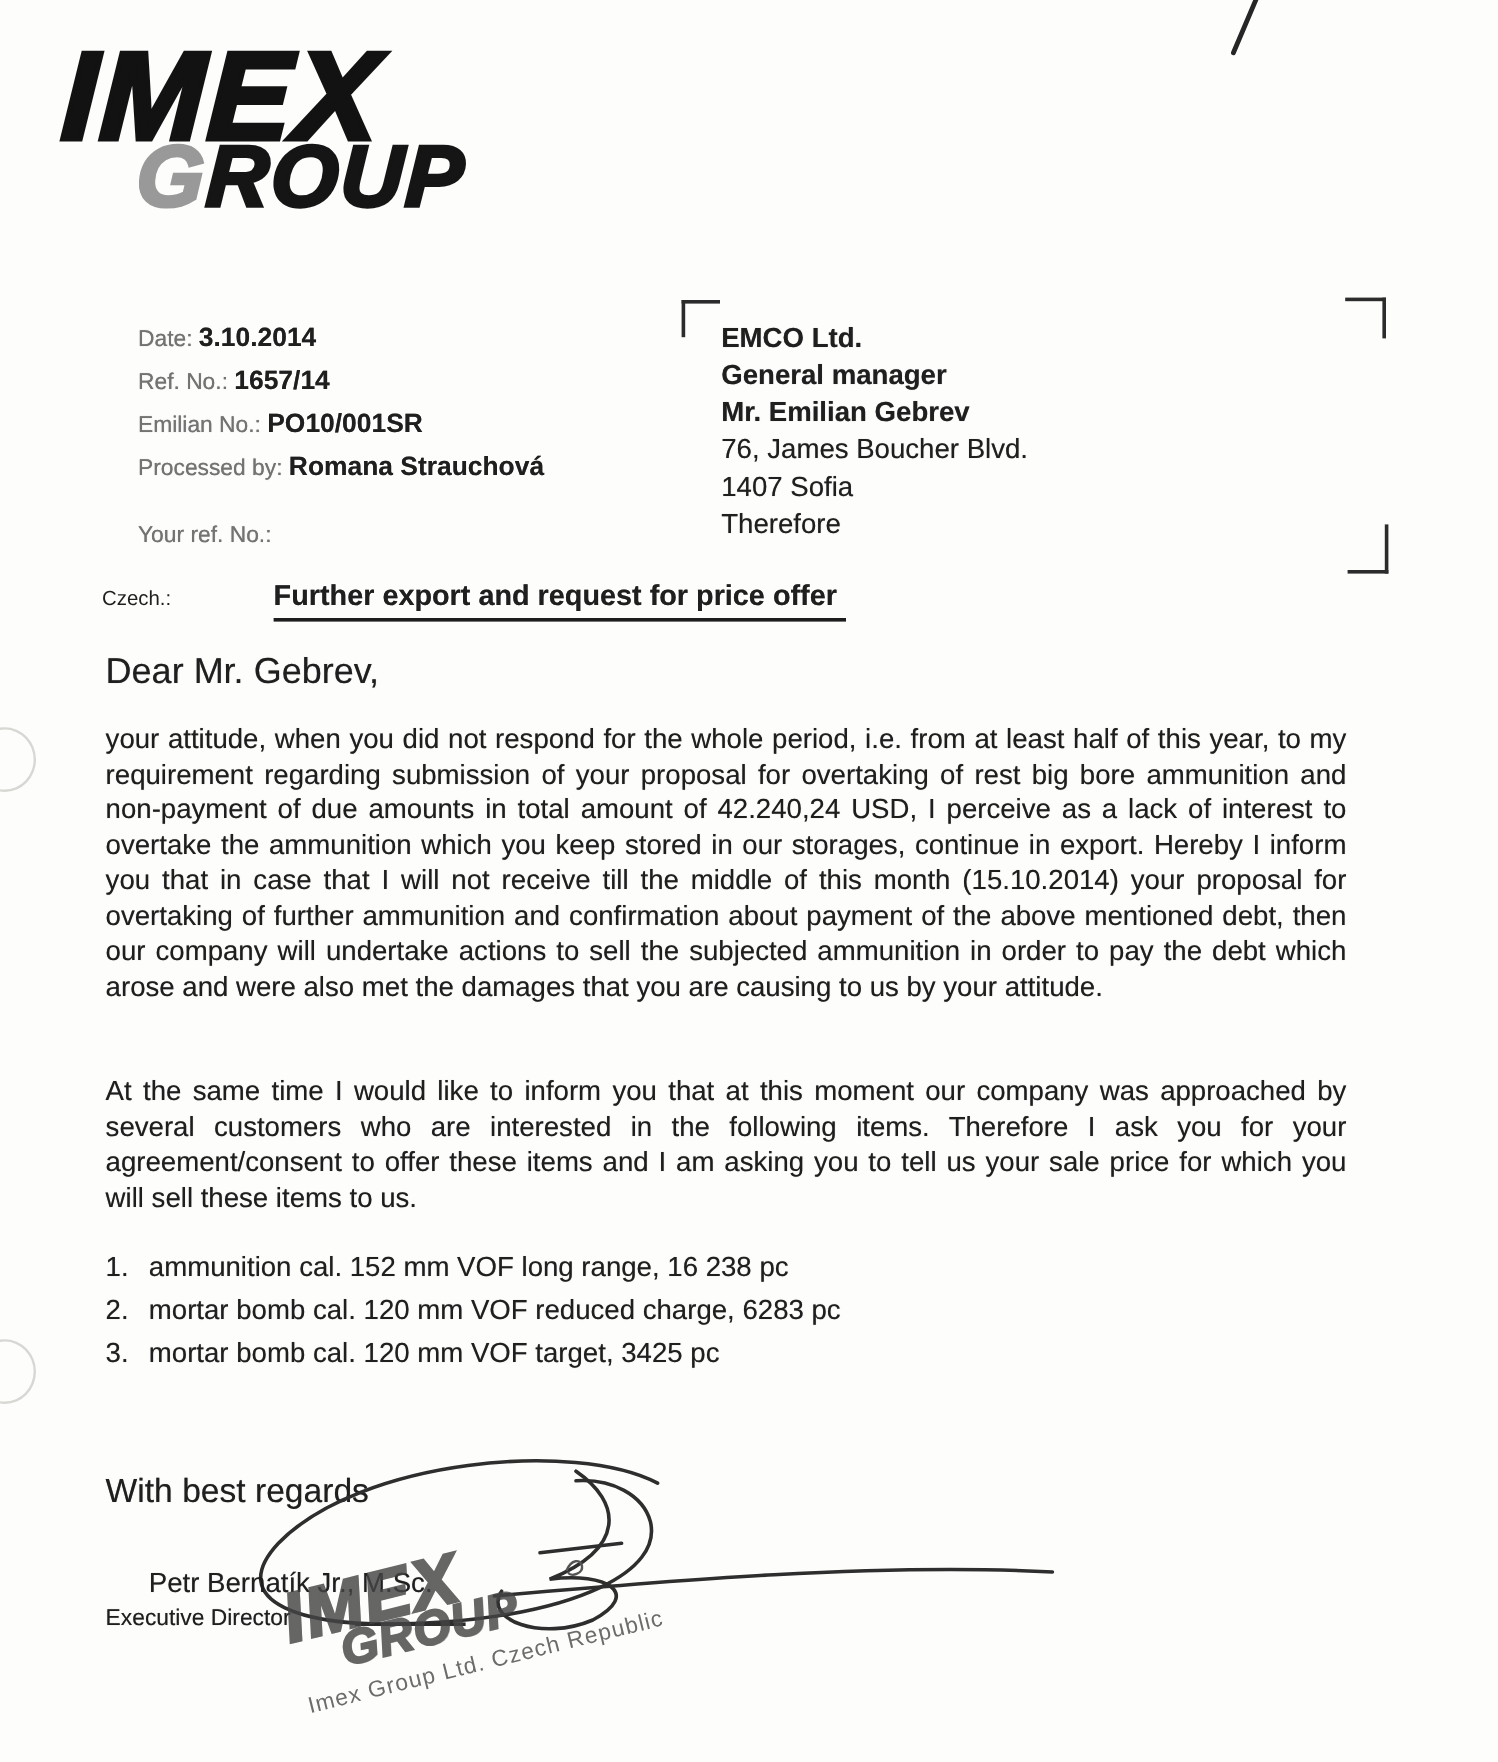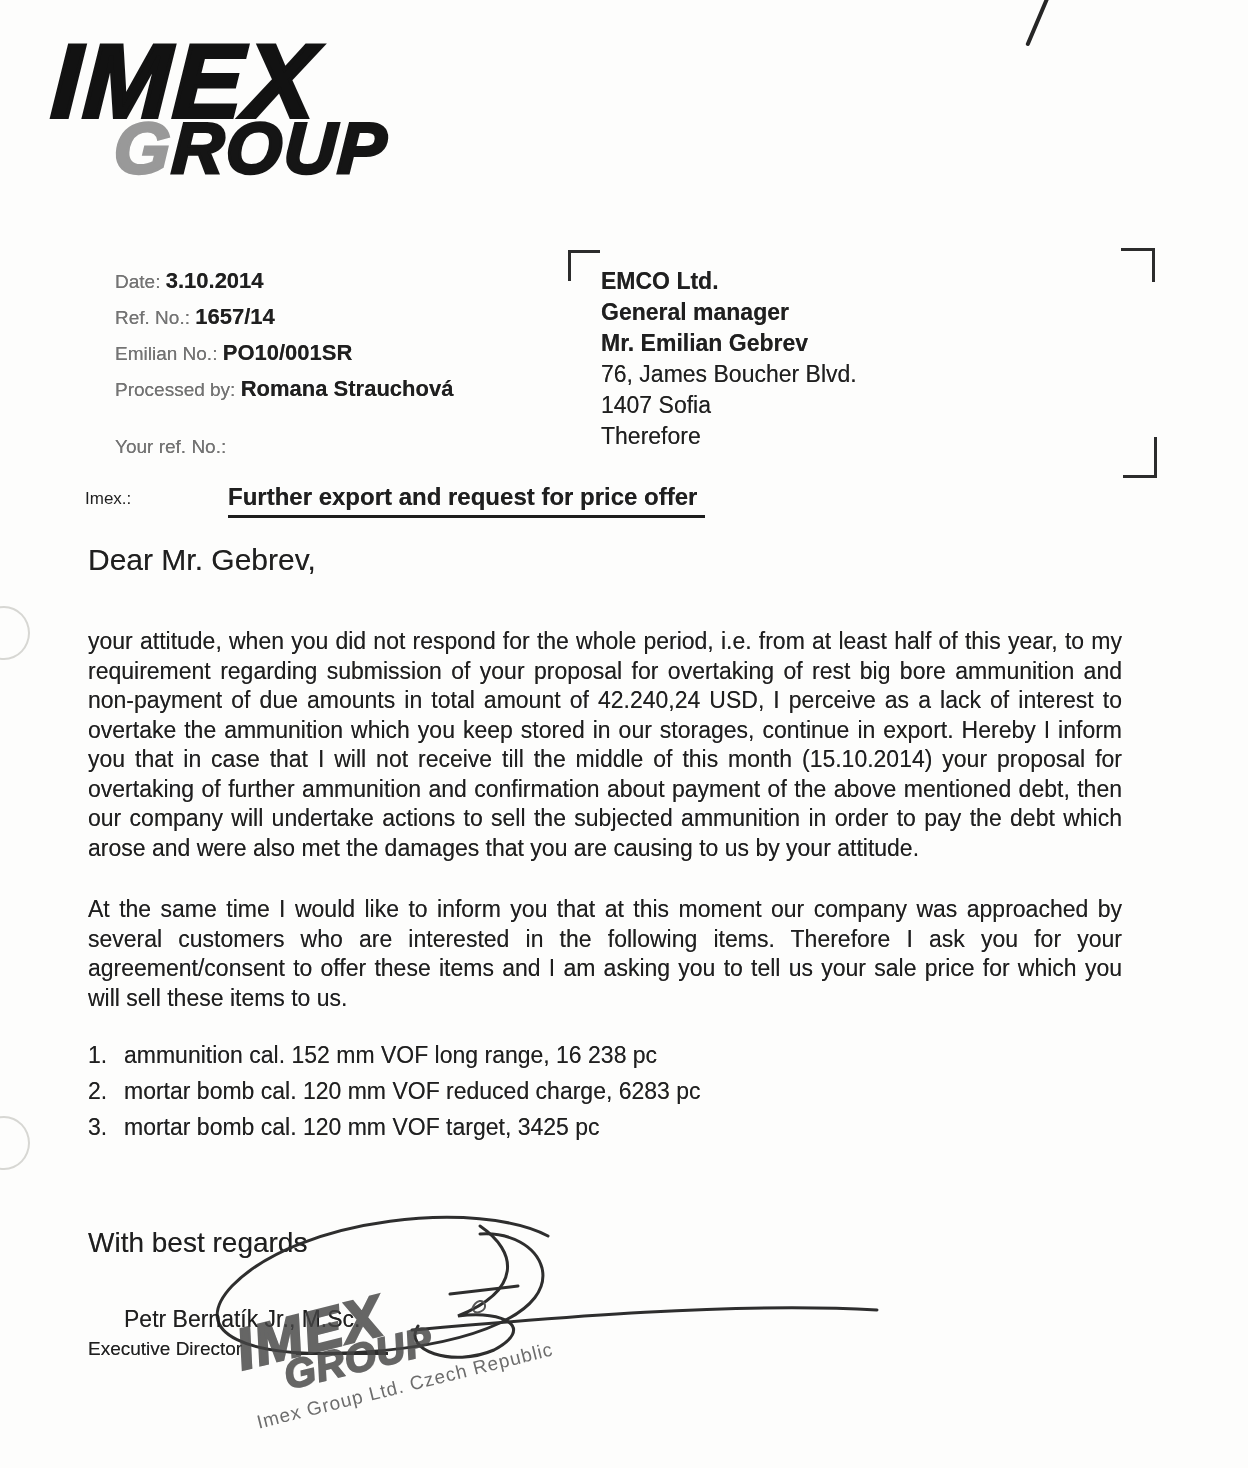--- a/index.html
+++ b/index.html
@@ -66,21 +66,21 @@
     text-shadow:0 0 .5px rgba(0,0,0,.6);
     margin-left:48px;
   }
 
   
   .salutation { position:absolute; left:88px; top:543px; font-size:30px; text-shadow:0 0 .6px rgba(0,0,0,.5); }
   .para {
     position:absolute; left:88px; width:1034px; font-size:23px; line-height:29.5px;
     text-align:justify; text-shadow:0 0 .6px rgba(0,0,0,.5); color:#1e1e1e;
   }
-  .para1 { top:601px;margin-top:26px; }
+  .para1 { top:601px; }
   .para2 { top:895px; }
   .items { position:absolute; left:88px; top:1037px; font-size:23px; line-height:36px; }
   .item-row { white-space:nowrap; text-shadow:0 0 .6px rgba(0,0,0,.5); }
   .item-num { display:inline-block; width:36px; }
 
   .regards { position:absolute; left:88px; top:1227px; font-size:28px; text-shadow:0 0 .6px rgba(0,0,0,.5); }
   .signer-name { position:absolute; left:88px; top:1306px; font-size:23px; text-shadow:0 0 .6px rgba(0,0,0,.5);margin-left:36px; }
   .signer-title { position:absolute; left:88px; top:1338px; font-size:19px; text-shadow:0 0 .6px rgba(0,0,0,.5); }
   .director-dash { position:absolute; left:296px; top:1352px; width:92px; height:3px; background:#2b2b2b; }
 
@@ -152,21 +152,21 @@
   <div class="recipient">
     <div class="bold">EMCO Ltd.</div>
     <div class="bold">General manager</div>
     <div class="bold">Mr. Emilian Gebrev</div>
     <div>76, James Boucher Blvd.</div>
     <div>1407 Sofia</div>
     <div>Therefore</div>
   </div>
 
   <div class="subject-row">
-    <span class="subject-label">Imex.:</span>
+    <span class="subject-label">Czech.:</span>
     <span class="subject-text">Further export and request for price offer</span>
   </div>
 
   <div class="salutation">Dear Mr. Gebrev,</div>
   <div class="para para1">your attitude, when you did not respond for the whole period, i.e. from at least half of this year, to my requirement regarding submission of your proposal for overtaking of rest big bore ammunition and non-payment of due amounts in total amount of 42.240,24 USD, I perceive as a lack of interest to overtake the ammunition which you keep stored in our storages, continue in export. Hereby I inform you that in case that I will not receive till the middle of this month (15.10.2014) your proposal for overtaking of further ammunition and confirmation about payment of the above mentioned debt, then our company will undertake actions to sell the subjected ammunition in order to pay the debt which arose and were also met the damages that you are causing to us by your attitude.</div>
   <div class="para para2">At the same time I would like to inform you that at this moment our company was approached by several customers who are interested in the following items. Therefore I ask you for your agreement/consent to offer these items and I am asking you to tell us your sale price for which you will sell these items to us.</div>
 
   <div class="items">
     <div class="item-row">
       <span class="item-num">1.</span><span>ammunition cal. 152 mm VOF long range, 16 238 pc</span>

